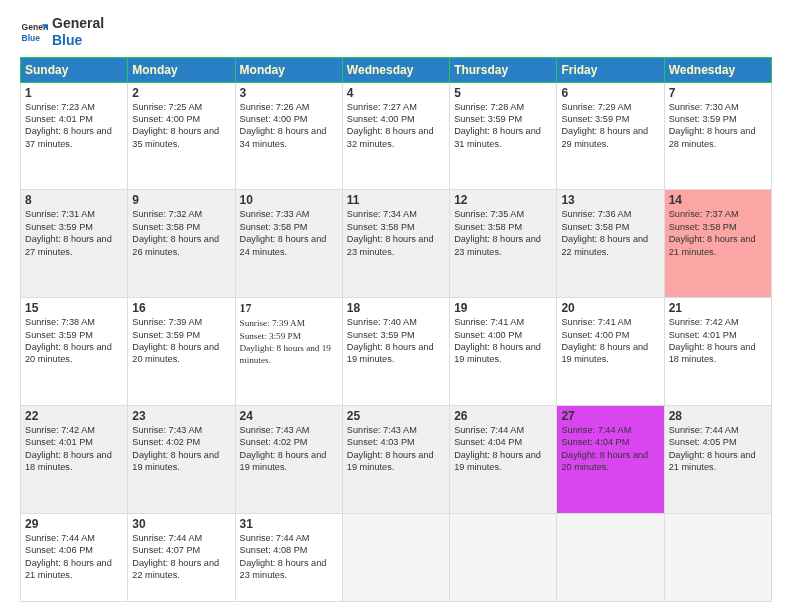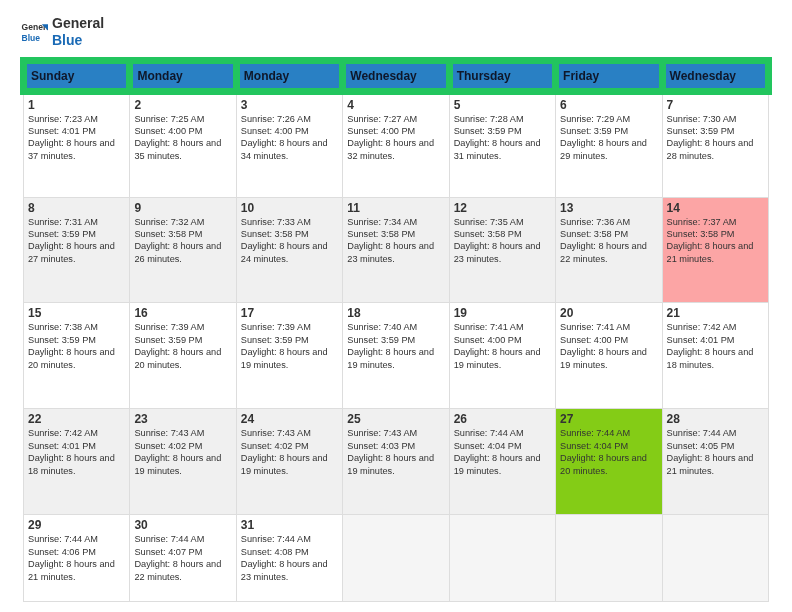--- a/index.html
+++ b/index.html
@@ -47,26 +47,26 @@
     }
     .calendar {
       flex: 1;
       border: 1px solid #ccc;
       border-collapse: collapse;
       width: 100%;
       table-layout: fixed;
     }
     .calendar th {
       background-color: #2980c4;
-      color: #0f172a;
+      color: #fef9c3;
       font-size: 12px;
       font-weight: bold;
       padding: 5px 4px;
       text-align: left;
-      border: 7px solid #22c55e;
+      border: 1px solid #22c55e;
     }
     .calendar td {
       vertical-align: top;
       padding: 3px 4px;
       font-size: 9.5px;
       color: #333;
       border: 1px solid #ddd;
       height: 88px;
     }
     .calendar tr:nth-child(even) td {
@@ -193,21 +193,21 @@
         </tr>
         <tr>
           <td style="background-color: rgb(255, 255, 255); margin-top: 10px;">
         <span class="day-num">15</span>
         <span class="cell-text">Sunrise: 7:38 AM<br>Sunset: 3:59 PM<br>Daylight: 8 hours and 20 minutes.</span>
       </td>
           <td style="background-color: rgb(255, 255, 255);">
         <span class="day-num">16</span>
         <span class="cell-text">Sunrise: 7:39 AM<br>Sunset: 3:59 PM<br>Daylight: 8 hours and 20 minutes.</span>
       </td>
-          <td style="background-color: rgb(255, 255, 255);">
+          <td style="background-color: rgb(255, 255, 255); font-family: Liberation Serif, serif;">
         <span class="day-num">17</span>
         <span class="cell-text">Sunrise: 7:39 AM<br>Sunset: 3:59 PM<br>Daylight: 8 hours and 19 minutes.</span>
       </td>
           <td style="background-color: rgb(255, 255, 255);">
         <span class="day-num">18</span>
         <span class="cell-text">Sunrise: 7:40 AM<br>Sunset: 3:59 PM<br>Daylight: 8 hours and 19 minutes.</span>
       </td>
           <td style="background-color: rgb(255, 255, 255);">
         <span class="day-num">19</span>
         <span class="cell-text">Sunrise: 7:41 AM<br>Sunset: 4:00 PM<br>Daylight: 8 hours and 19 minutes.</span>
@@ -235,21 +235,21 @@
         <span class="cell-text">Sunrise: 7:43 AM<br>Sunset: 4:02 PM<br>Daylight: 8 hours and 19 minutes.</span>
       </td>
           <td style="background-color: rgb(240, 240, 240);">
         <span class="day-num">25</span>
         <span class="cell-text">Sunrise: 7:43 AM<br>Sunset: 4:03 PM<br>Daylight: 8 hours and 19 minutes.</span>
       </td>
           <td style="background-color: rgb(240, 240, 240);">
         <span class="day-num">26</span>
         <span class="cell-text">Sunrise: 7:44 AM<br>Sunset: 4:04 PM<br>Daylight: 8 hours and 19 minutes.</span>
       </td>
-          <td style="background-color: #84cc16;">
+          <td style="background-color: #d946ef;">
         <span class="day-num">27</span>
         <span class="cell-text">Sunrise: 7:44 AM<br>Sunset: 4:04 PM<br>Daylight: 8 hours and 20 minutes.</span>
       </td>
           <td style="background-color: rgb(240, 240, 240);">
         <span class="day-num">28</span>
         <span class="cell-text">Sunrise: 7:44 AM<br>Sunset: 4:05 PM<br>Daylight: 8 hours and 21 minutes.</span>
       </td>
         </tr>
         <tr class="last-row">
           <td style="background-color: rgb(255, 255, 255);">

